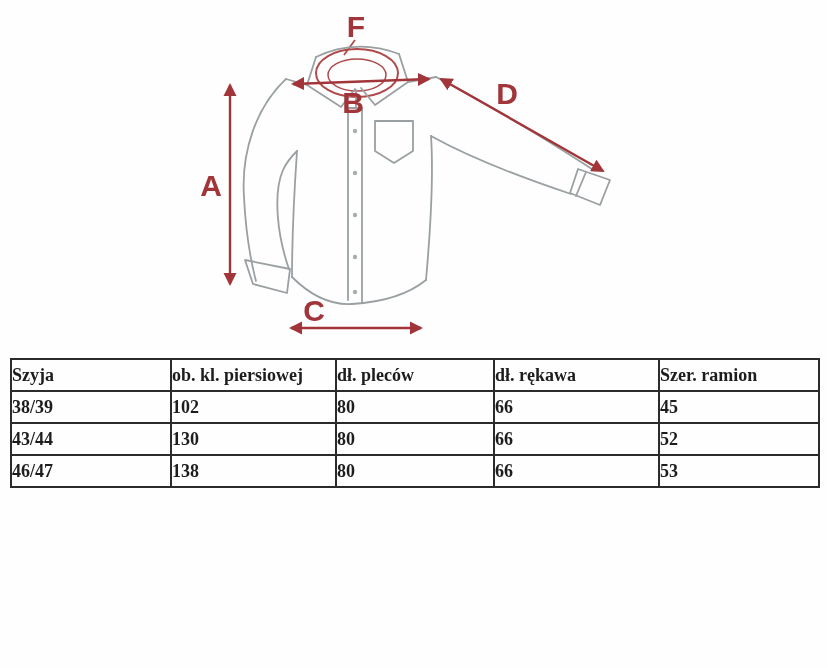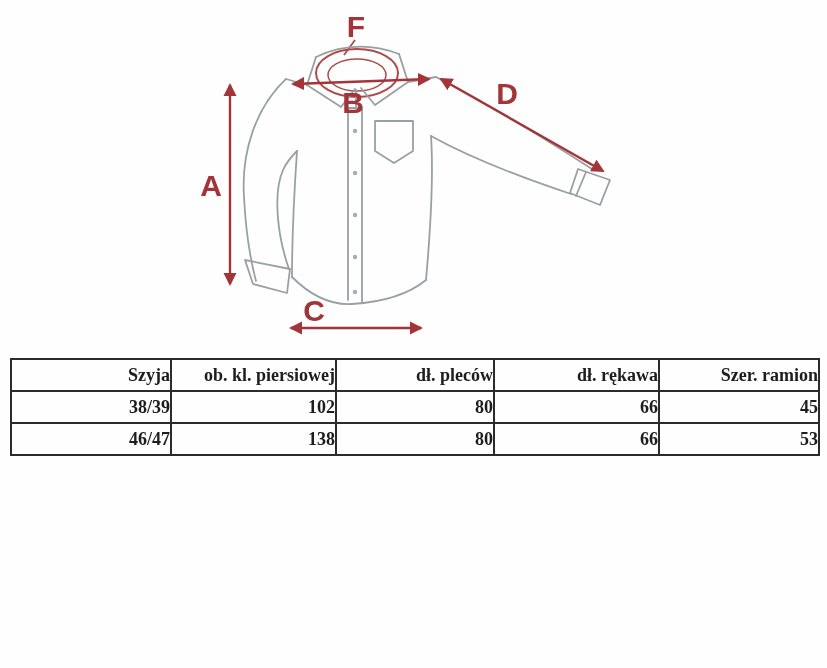--- a/index.html
+++ b/index.html
@@ -38,21 +38,21 @@
   table.size-table {
     border-collapse: collapse;
     table-layout: fixed;
     width: 808px;
     background: #fefefe;
   }
   table.size-table th,
   table.size-table td {
     border: 2px solid #2b2b2b;
     height: 30px;
-    text-align: right;
+    text-align: left;
     vertical-align: middle;
     font-family: "Liberation Serif", serif;
     font-weight: bold;
     font-size: 18px;
     color: #1d1d1d;
     padding: 0;
   }
 </style>
 </head>
 <body>
@@ -141,20 +141,27 @@
       </thead>
       <tbody>
           <tr>
             <td>38/39</td>
             <td>102</td>
             <td>80</td>
             <td>66</td>
             <td>45</td>
           </tr>
           <tr>
+            <td>43/44</td>
+            <td>130</td>
+            <td>80</td>
+            <td>66</td>
+            <td>52</td>
+          </tr>
+          <tr>
             <td>46/47</td>
             <td>138</td>
             <td>80</td>
             <td>66</td>
             <td>53</td>
           </tr>
         </tbody>
     </table>
   </div>
 

